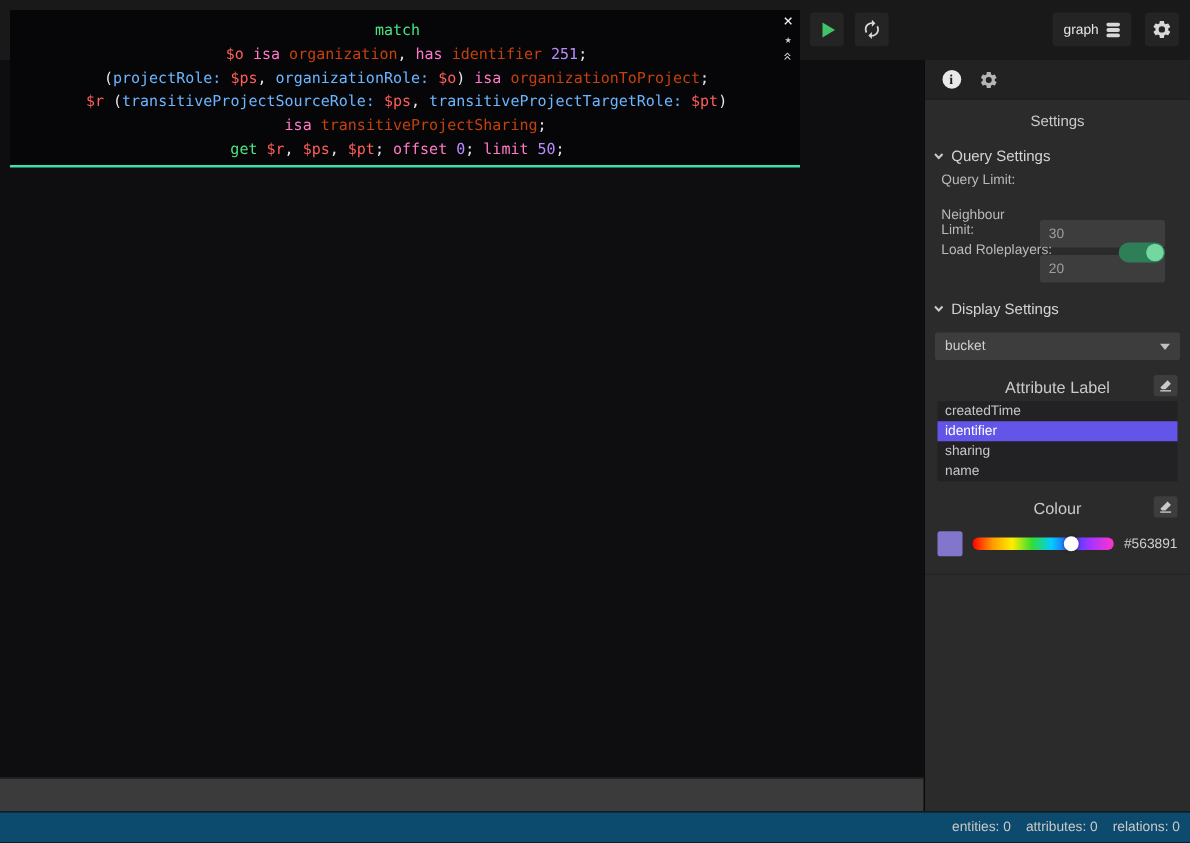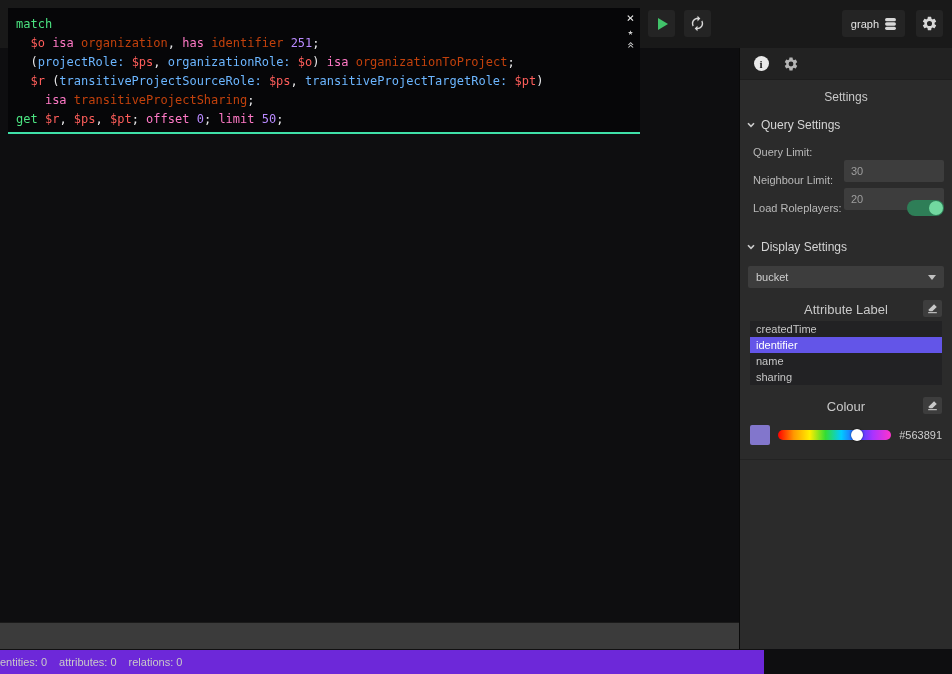--- a/index.html
+++ b/index.html
@@ -22,21 +22,21 @@
   
   .canvas { position:absolute; left:0; top:48px; width:739px; height:574px; background:#0e0e10; }
   .canvas-strip { position:absolute; left:0; top:622px; width:739px; height:27px;
                   background:#3b3b3b; border-top:1px solid #1a1a1a; }
 
   
   .editor { position:absolute; left:8px; top:8px; width:632px; height:126px; background:#060608;
             border-bottom:2px solid #3fe0a8; z-index:5;
             font-family:"DejaVu Sans Mono", monospace; font-size:12px; }
   .code { padding:7px 20px 0 8px; }
-  .line { height:19px; line-height:19px; white-space:pre; }
+  .line { height:19px; line-height:19px; white-space:pre;text-align:center; }
   .tok-k { color:#4be381; }
   .tok-v { color:#ff5e5b; }
   .tok-o { color:#ff79c6;margin-top:11px; }
   .tok-t { color:#c2410c; }
   .tok-r { color:#6cb6ff; }
   .tok-n { color:#b98aff; }
   .tok-p { color:#e8e8ea; }
   .editor-controls { position:absolute; right:2px; top:4px; width:15px; display:flex;
                      flex-direction:column; align-items:center; gap:3px; }
   .ctrl-close { font-size:13px; color:#f0f0f0; line-height:12px; cursor:pointer; }
@@ -50,22 +50,22 @@
   .panel-tabs { height:32px; background:#222222; border-bottom:1px solid #1d1d1d;
                 display:flex; align-items:center; padding-left:6px; }
   .panel-tab { width:30px; height:32px; display:flex; align-items:center; justify-content:center; cursor:pointer; }
   .info-circle { width:15px; height:15px; border-radius:50%; background:#e9e9e9; color:#1c1c1c;
                  font-family:"Liberation Serif", serif; font-weight:bold; font-size:11px;
                  display:flex; align-items:center; justify-content:center; }
   .panel-title { text-align:center; color:#c9c9c9; font-size:12px; padding:10px 0 6px; }
   .section-header { display:flex; align-items:center; gap:5px; padding:8px 6px 6px; color:#d4d4d4;
                     font-size:12px; cursor:pointer; }
   .mt { margin-top:10px; }
-  .setting-row { display:flex; align-items:center; justify-content:space-between;
-                 height:28px; padding:0 8px 0 13px; }
+  .setting-row { display:flex; align-items:flex-start; justify-content:space-between;
+                 height:28px; padding:0 20px 0 13px; }
   .setting-label { color:#b9b9b9; font-size:11px; }
   .setting-input { width:100px; height:22px; background:#3d3d3d; border:none; border-radius:2px;
                    color:#9e9e9e; font-size:11px; padding:0 7px; font-family:Liberation Sans, sans-serif;margin-top:38px; }
   .toggle { width:37px; height:16px; border-radius:9px; background:#2e7e57; position:relative; cursor:pointer; }
   .toggle-knob { position:absolute; right:1px; top:1px; width:14px; height:14px; border-radius:50%; background:#72d8a0; }
   .dropdown { margin:6px 8px 0; height:22px; background:#3d3d3d; border-radius:2px; display:flex;
               align-items:center; justify-content:space-between; padding:0 8px; color:#cfcfcf;
               font-size:11px; cursor:pointer; }
   .dd-caret { width:0; height:0; border-left:4px solid transparent; border-right:4px solid transparent;
               border-top:5px solid #c0c0c0; }
@@ -80,22 +80,22 @@
   .swatch { width:20px; height:20px; border-radius:2px; cursor:pointer; }
   .hue-slider { position:relative; flex:1; height:10px; border-radius:5px; cursor:pointer;
                 background:linear-gradient(90deg,#ff0000 0%,#ff9900 14%,#ffee00 28%,#33dd33 42%,
                            #00ccff 56%,#3344ff 70%,#aa33ff 84%,#ff33cc 100%); }
   .hue-handle { position:absolute; top:-1px; width:12px; height:12px; border-radius:50%; background:#ffffff;
                 transform:translateX(-50%); box-shadow:0 0 2px rgba(0,0,0,.7); cursor:pointer; }
   .hex-label { color:#cfcfcf; font-size:11px; }
   .panel-divider { margin-top:14px; border-top:1px solid #232323; }
 
   
-  .statusbar { position:absolute; left:0; top:649px; width:764px; height:25px; background:#6d28d9;
-               border-top:1px solid #111111; display:flex; justify-content:flex-start; align-items:center;
+  .statusbar { position:absolute; left:0; top:649px; width:952px; height:25px; background:#0c4a6e;
+               border-top:1px solid #111111; display:flex; justify-content:flex-end; align-items:center;
                gap:12px; padding-right:8px; font-size:11px; color:#c9c9c9; }
 </style>
 </head>
 <body>
 
 <div class="app">
 
   <div class="topbar"></div>
 
   <div class="canvas"></div>
@@ -195,22 +195,22 @@
       <div class="eraser-btn">
         <svg width="11" height="11" viewBox="0 0 14 14">
           <path fill="#c9c9c9" d="M9 1.6 12.4 5 6.8 10.6H3.4L1.6 8.8z"></path>
           <rect x="1.5" y="11.6" width="11" height="1.4" fill="#c9c9c9"></rect>
         </svg>
       </div>
     </div>
     <div class="attr-list">
         <div class="attr-item">createdTime</div>
         <div class="attr-item selected" style="background: rgb(99, 85, 232);">identifier</div>
+        <div class="attr-item">sharing</div>
         <div class="attr-item">name</div>
-        <div class="attr-item">sharing</div>
       </div>
 
     <div class="sub-header">
       <span>Colour</span>
       <div class="eraser-btn">
         <svg width="11" height="11" viewBox="0 0 14 14">
           <path fill="#c9c9c9" d="M9 1.6 12.4 5 6.8 10.6H3.4L1.6 8.8z"></path>
           <rect x="1.5" y="11.6" width="11" height="1.4" fill="#c9c9c9"></rect>
         </svg>
       </div>

